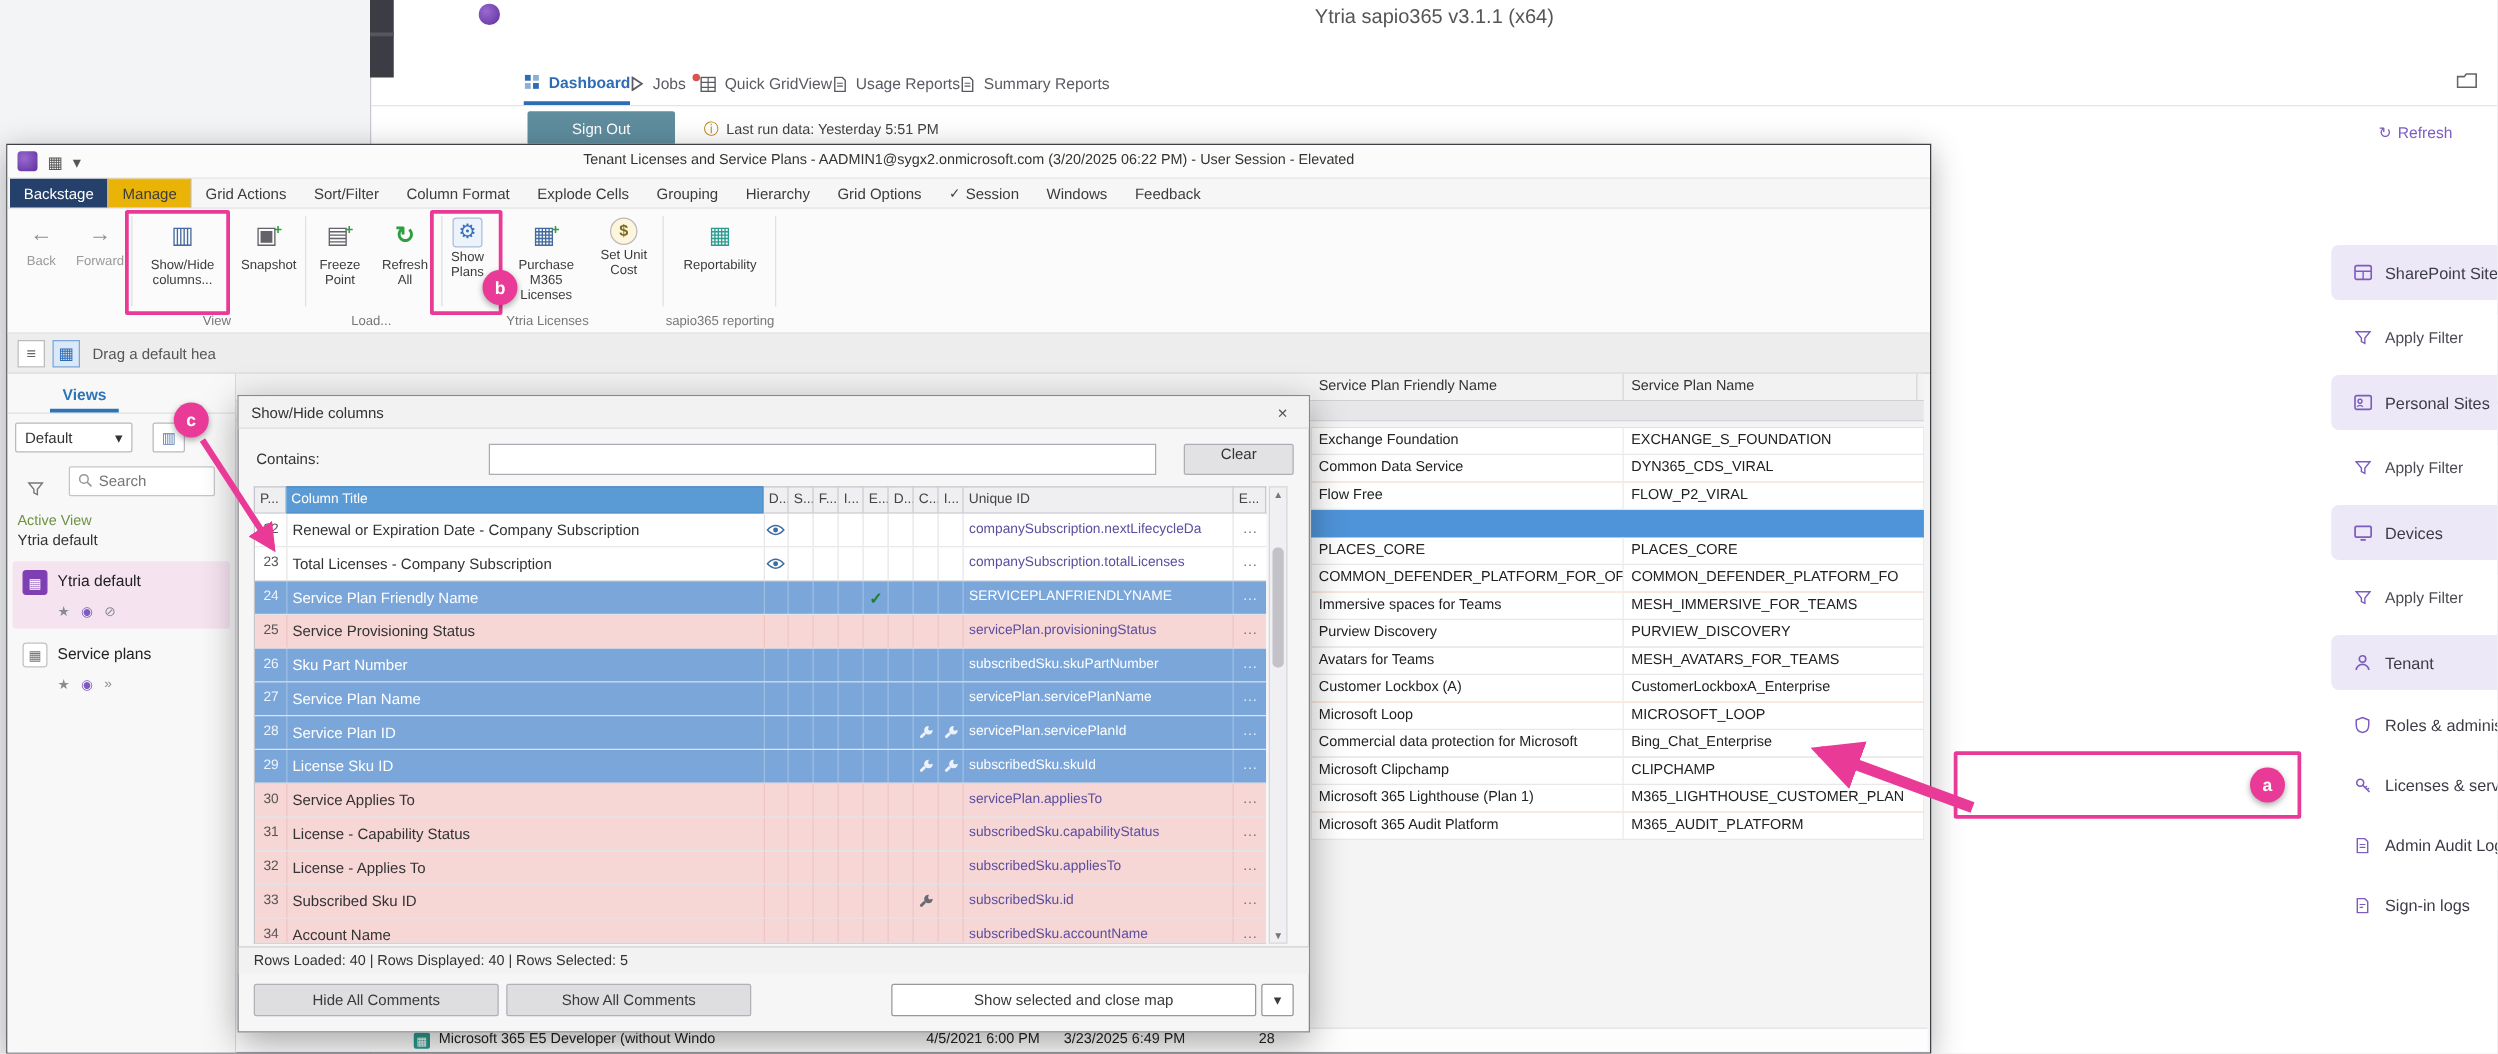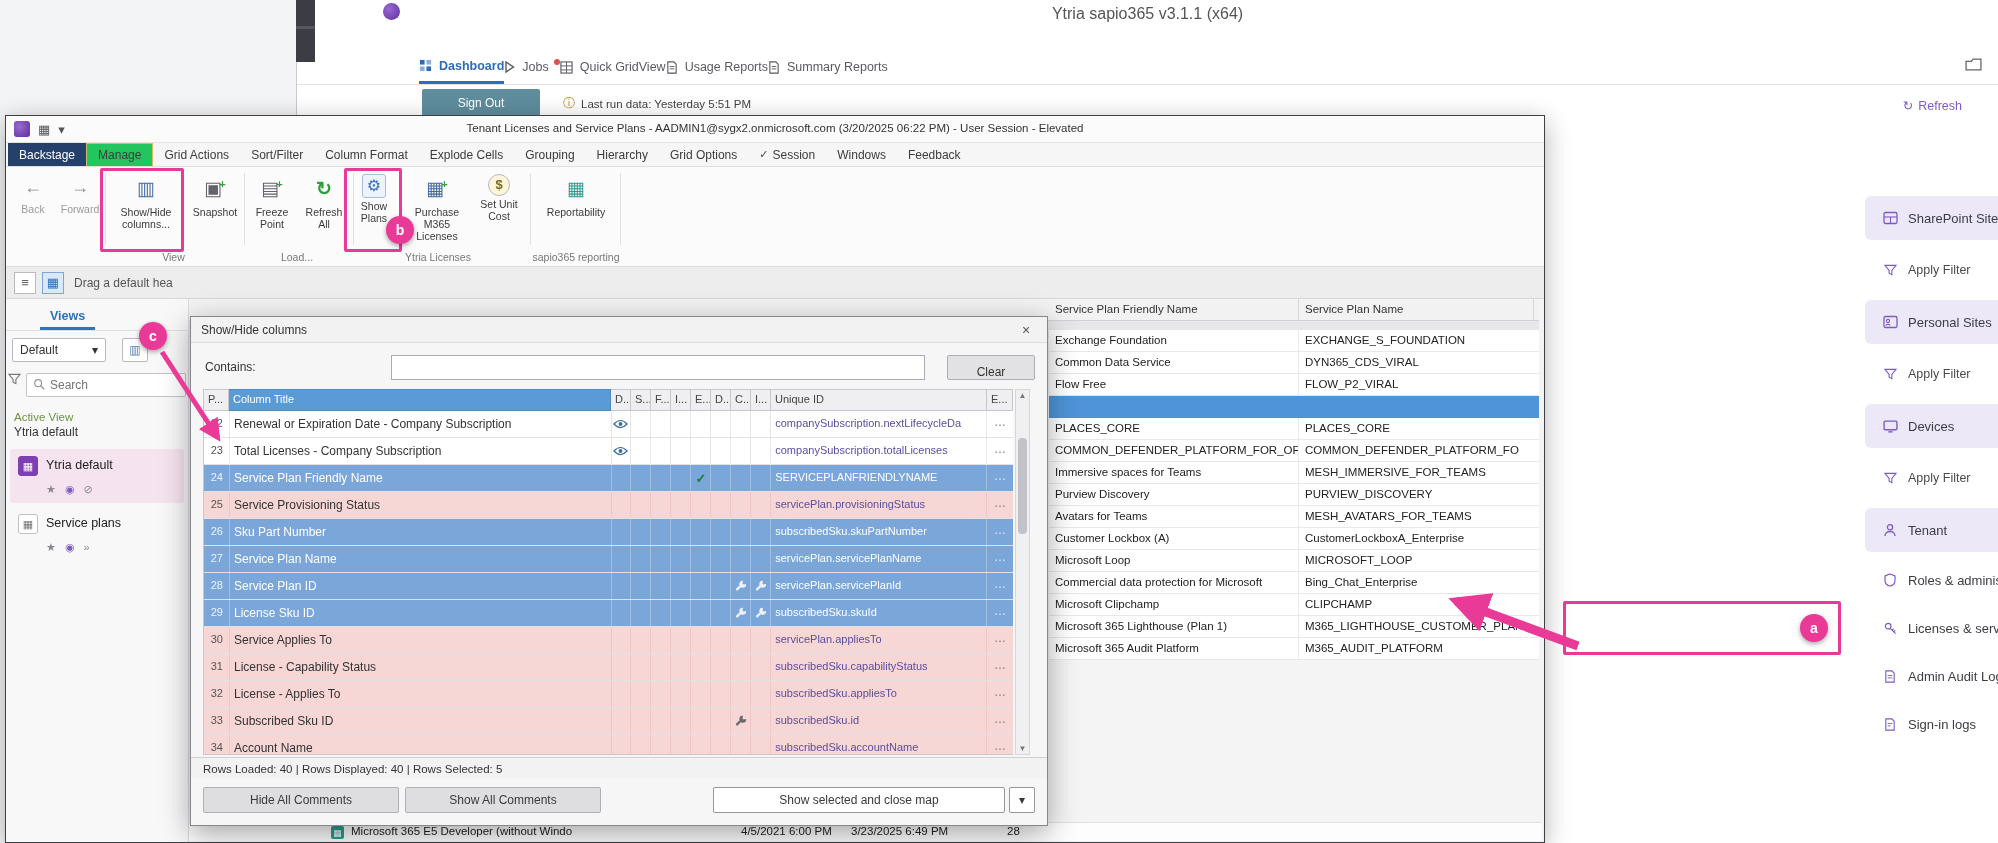--- a/index.html
+++ b/index.html
@@ -45,21 +45,21 @@
 .mw-titlebar{position:absolute;left:0;top:0;right:0;height:27px;background:#fbfbfb;border-bottom:1px solid #e3e3e3}
 .mw-icons{position:absolute;left:8px;top:5px;display:flex;gap:8px;align-items:center}
 .appsq{width:16px;height:16px;border-radius:3px;background:radial-gradient(circle at 35% 35%,#9a6ad0,#5d2e9e)}
 .mw-ic{color:#555;font-size:13px}
 #mw-title{position:absolute;left:0;right:0;top:6px;text-align:center;font-size:11.5px;color:#333}
 
 #ribbon-tabs{position:absolute;left:0;top:27px;right:0;height:24px;background:#f6f6f6;border-bottom:1px solid #e0e0e0;
   display:flex;align-items:stretch;padding-left:2px}
 .rtab{padding:0 11px;display:flex;align-items:center;font-size:12px;color:#3c3c3c;gap:4px;white-space:nowrap}
 .rtab.backstage{background:#24406b;color:#fff}
-.rtab.active{background:#22c55e;border:1px solid #d4b96a;border-bottom:none}
+.rtab.active{background:#eab308;border:1px solid #d4b96a;border-bottom:none}
 .rchk{font-size:11px;color:#444}
 
 #ribbon{position:absolute;left:0;top:51px;right:0;height:100px;background:#fbfbfb;border-bottom:1px solid #dcdcdc}
 .rnav{position:absolute;top:10px;display:flex;flex-direction:column;align-items:center;color:#9a9a9a;font-size:10.5px}
 .rnav .ric{font-size:18px;color:#8f8f8f;height:26px}
 .rbtn{position:absolute;top:4px;height:76px;display:flex;flex-direction:column;align-items:center;padding-top:3px;
   font-size:10.5px;color:#3b3b3b;text-align:center;line-height:1.15;cursor:default}
 .rbtn .ric{font-size:19px;height:30px;display:flex;align-items:center;justify-content:center;color:#44699e;margin-bottom:2px}
 .ric.ic-gray{color:#63636b}
 .ric.ic-green{color:#2e9e3e;font-weight:bold}
@@ -79,21 +79,21 @@
 
 
 #views{position:absolute;left:0;top:183px;width:183px;bottom:0;background:#f8f8f9;border-right:1px solid #d9d9de}
 #views-tabrow{height:32px;border-bottom:1px solid #e0e0e0;display:flex;align-items:flex-end;padding-left:34px}
 #views-tab{color:#2e75b6;font-size:12.5px;font-weight:bold;border-bottom:3px solid #2e75b6;padding:6px 10px 4px}
 #views-toolbar{display:flex;gap:16px;padding:7px 6px}
 #default-dd{width:94px;height:24px;background:#fff;border:1px solid #b9b9bf;display:flex;align-items:center;
   justify-content:space-between;padding:0 7px;font-size:12px;border-radius:2px}
 #cols-btn{width:26px;height:24px;border:1px solid #b9b9bf;background:#fff;display:flex;align-items:center;
   justify-content:center;color:#5a7fae;border-radius:2px}
-#views-search{display:flex;align-items:flex-start;gap:5px;padding:4px 2px}
+#views-search{display:flex;align-items:flex-end;gap:20px;padding:4px 16px}
 #vfunnel{color:#777;display:inline-flex}
 #search-box{flex:1;height:24px;border:1px solid #c4c4ca;background:#fff;display:flex;align-items:center;padding:0 6px;gap:5px;color:#999;border-radius:2px}
 #search-box input{border:none;outline:none;width:100%;font-size:12px;color:#444;font-family:inherit;background:transparent}
 #active-view-label{color:#6f9242;font-size:11.5px;padding:10px 8px 2px}
 #active-view-value{font-size:12px;color:#333;padding:0 8px 6px}
 .vitem{margin:4px;padding:7px 6px 7px 8px;border-radius:3px}
 .vitem.sel{background:#f6e3f0}
 .vic{width:20px;height:20px;display:inline-flex;align-items:center;justify-content:center;border:1px solid #c0c0c6;
   background:#fff;color:#777;font-size:11px;border-radius:3px;vertical-align:middle}
 .vic.purple{background:#7d3fb2;border-color:#7d3fb2;color:#fff}
@@ -101,21 +101,21 @@
 .vicons{margin:7px 0 0 28px;display:flex;gap:9px;color:#8a8a92;font-size:11px}
 .vicons .pv{color:#7d5bbf}
 
 
 #grid-head-left{position:absolute;left:183px;top:183px;width:860px;height:22px;background:#f2f2f3;border-bottom:1px solid #cfcfd4}
 #grid-band-left{position:absolute;left:183px;top:205px;width:860px;height:16px;background:#e7e7e9;border-bottom:1px solid #d6d6da}
 #grid-head{position:absolute;left:1043px;top:183px;width:490px;height:22px;background:#f2f2f3;border-bottom:1px solid #cfcfd4;display:flex}
 .gh{font-size:11.5px;color:#333;padding:4px 6px;border-right:1px solid #d6d6da;overflow:hidden;white-space:nowrap}
 .gh.f{width:250px}.gh.n{width:235px}
 #grid-band{position:absolute;left:1043px;top:205px;width:490px;height:16px;background:#e7e7e9;border-bottom:1px solid #d6d6da}
-#grid-rows{position:absolute;left:1043px;top:214px;width:490px;background:#f97316}
+#grid-rows{position:absolute;left:1043px;top:226px;width:490px;background:#f97316}
 .grow{display:flex;height:22px;border-bottom:1px solid #e8e8ec;background:#fff}
 .grow.sel{background:#4f94d8;border-bottom-color:#4f94d8}
 .gc{font-size:11.5px;color:#222;padding:4px 6px;white-space:nowrap;overflow:hidden}
 .gc.f{width:250px;border-right:1px solid #ececf0}
 .gc.n{width:235px}
 .grow.sel .gc{color:#fff;border-right-color:transparent}
 
 #grid-bottom{position:absolute;left:183px;right:2px;bottom:1px;height:19px;background:#fdfdfd;border-top:1px solid #e0e0e4;
   font-size:11.5px;color:#222}
 #grid-bottom span{position:absolute;top:2px;white-space:nowrap}
@@ -127,21 +127,21 @@
 #dialog{position:absolute;left:190px;top:316px;width:858px;height:510px;background:#f6f6f7;border:1px solid #86868c;
   box-shadow:0 8px 28px rgba(0,0,0,.35);z-index:60}
 #dlg-title{height:26px;background:#f2f2f3;border-bottom:1px solid #ddd;display:flex;align-items:center;padding:4px 10px;
   font-size:12px;color:#333}
 #dlg-close{margin-left:auto;color:#555;font-size:14px;width:22px;text-align:center}
 #dlg-contains{position:absolute;left:12px;top:38px;right:12px;height:26px}
 #dlg-contains label{position:absolute;left:2px;top:5px;font-size:12px;color:#333}
 #contains-input{position:absolute;left:188px;top:0;width:534px;height:25px;border:1px solid #a9adb3;background:#fff;
   padding:0 6px;font-size:12px;font-family:inherit;outline:none}
 #clear-btn{position:absolute;right:0;top:0;width:88px;height:25px;background:#e2e2e4;border:1px solid #aeaeb4;
-  font-size:12px;color:#333;display:flex;align-items:flex-end;justify-content:center;border-radius:2px}
+  font-size:12px;color:#333;display:flex;align-items:flex-start;justify-content:center;border-radius:2px}
 #dlg-head{position:absolute;left:12px;top:72px;width:810px;height:22px;display:flex}
 .hc{border:1px solid #c6c6cc;border-left:none;background:#efeff1;font-size:11px;color:#444;padding:3px 4px;
   white-space:nowrap;overflow:hidden}
 .hc:first-child{border-left:1px solid #c6c6cc}
 .hc.num{width:26px}.hc.title{width:382px}.hc.flag{width:20px}.hc.uid{width:216px}.hc.ell{width:26px}
 .hc.sel{background:#5b9bd5;color:#fff;border-color:#4d8ac2}
 #dlg-rows{position:absolute;left:12px;top:94px;width:810px;height:344px;overflow:hidden;background:#fff;
   border-left:1px solid #c6c6cc;border-bottom:1px solid #c6c6cc}
 .drow{display:flex;height:27px;border-bottom:1px solid #e2e2e6;background:#fff}
 .drow.pink{background:#f7d6d6}

